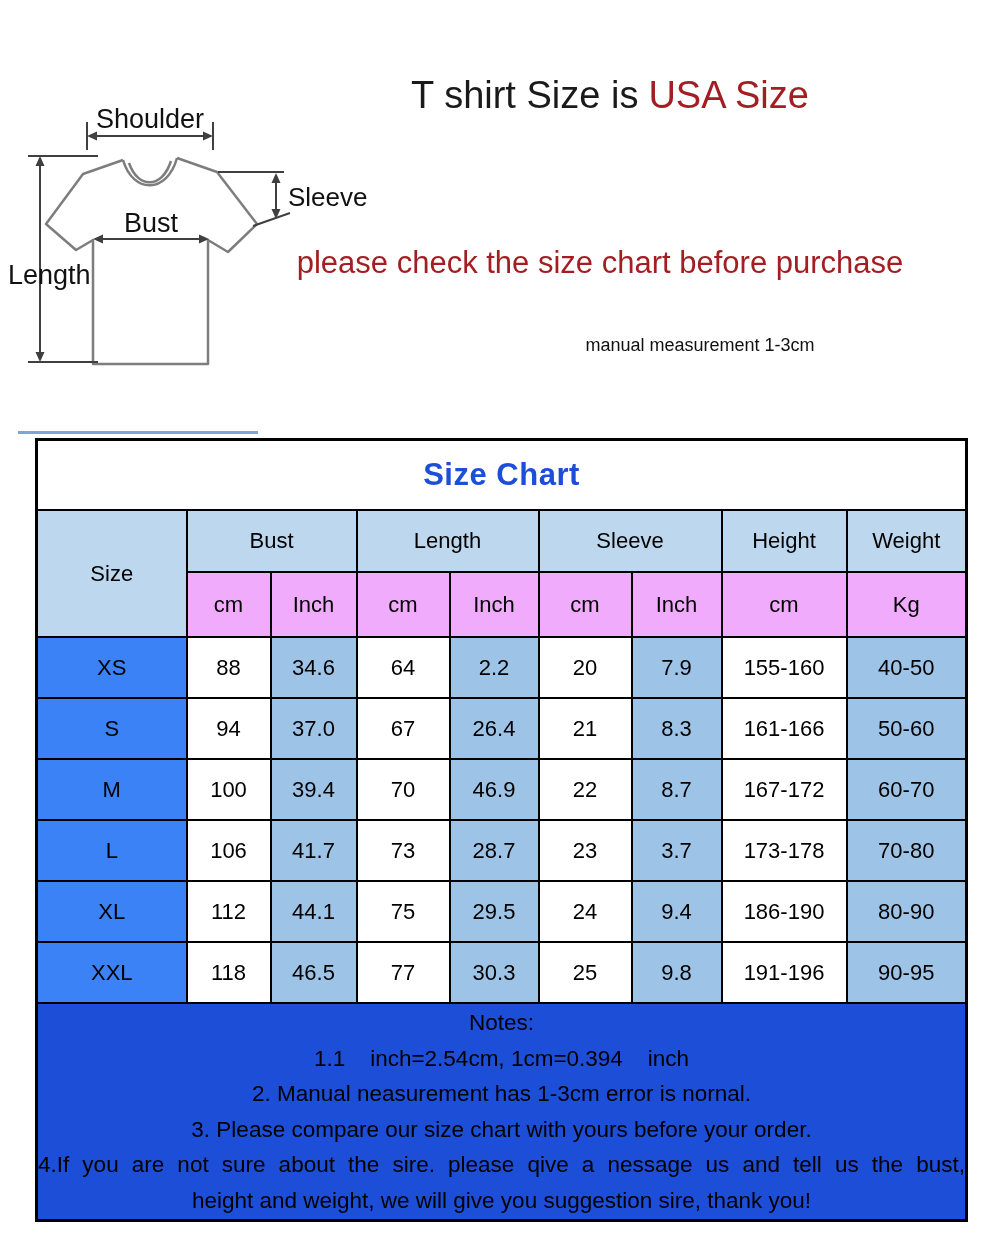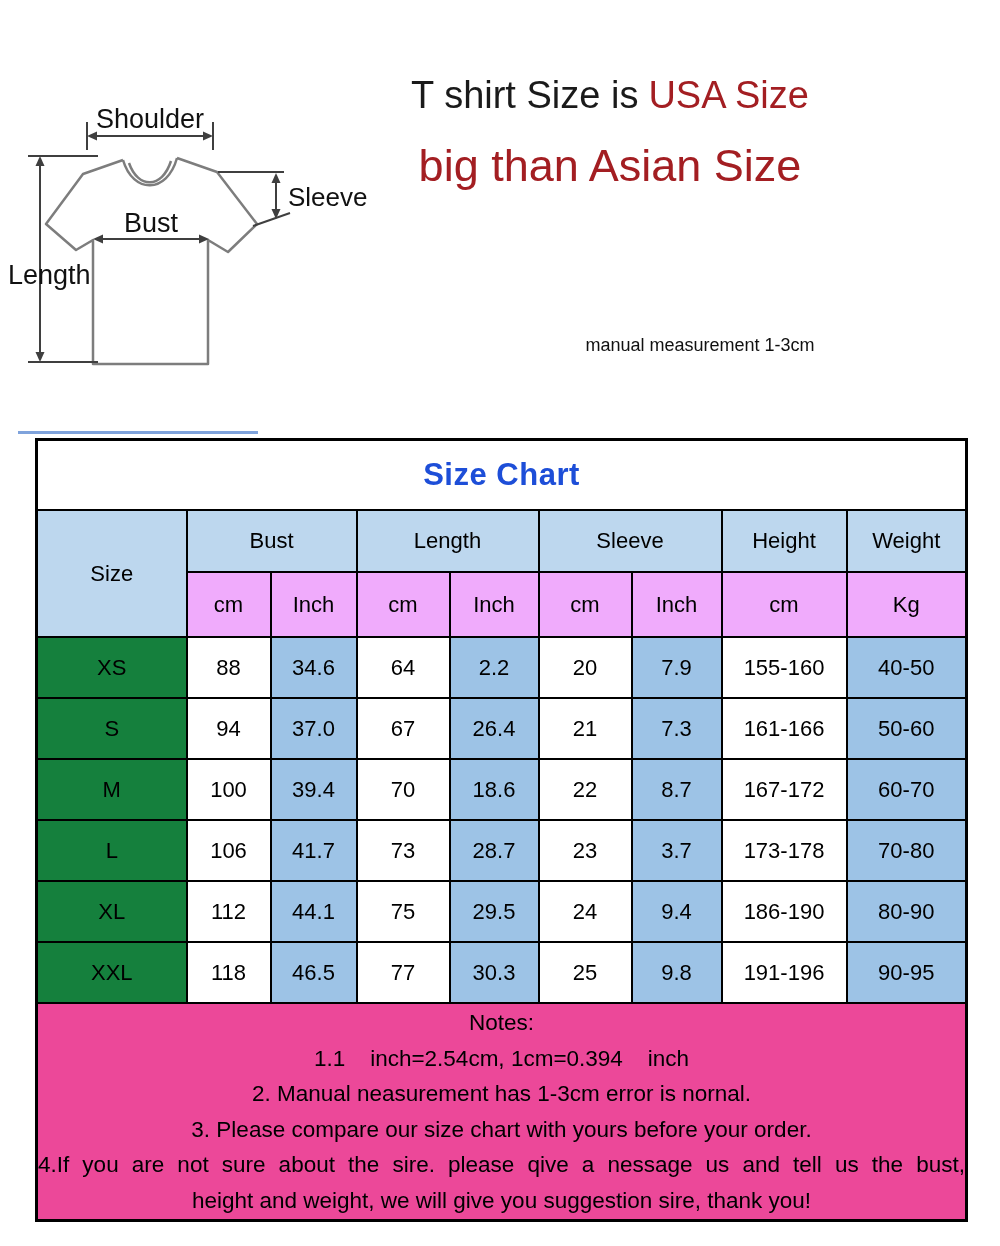--- a/index.html
+++ b/index.html
@@ -32,25 +32,25 @@
   table.size-chart td{
     border:2px solid #000;text-align:center;vertical-align:middle;
     font-size:22px;color:#000;padding:0;overflow:hidden;
   }
   .row-title td{height:68px;background:#ffffff;}
   .chart-title{color:#1d4ed8;font-weight:bold;font-size:31px;letter-spacing:0.5px;}
   .row-group td{height:60px;background:#bdd7ee;}
   .row-sub td{height:63px;background:#f0abfc;}
   td.c-sizehead{background:#bdd7ee;}
   .row-data td{height:59px;}
-  td.col-size{background:#15803d;}
+  td.col-size{background:#3b82f6;}
   td.col-white{background:#ffffff;}
   td.col-blue{background:#9dc3e6;}
   .row-notes td{
-    background:#ec4899;text-align:left;vertical-align:top;
+    background:#1d4ed8;text-align:left;vertical-align:top;
     padding:13px 13px 0 13px;height:215px;
   }
   .note-line{font-size:22.5px;line-height:35.5px;white-space:pre-wrap;}
   .note-justify{text-align:justify;text-align-last:justify;}
 </style>
 </head>
 <body>
 
 <div class="canvas">
 
@@ -92,21 +92,21 @@
       <line x1="276" y1="136" x2="276" y2="168"></line>
       <polygon points="276,129 271.5,139 280.5,139"></polygon>
       <polygon points="276,175 271.5,165 280.5,165"></polygon>
     </g>
     <text class="dia-label small" x="288" y="162">Sleeve</text>
   </svg>
 
   <div class="hl hl1">
     <span class="black">T shirt Size is</span><span class="red">USA Size</span>
   </div>
-  <div class="hl hl2">big than Asian Size</div>
+  <div class="hl hl3">please check the size chart before purchase</div>
   <div class="hl hl4">manual measurement 1-3cm</div>
 
   <div class="blue-line"></div>
 
   <table class="size-chart">
     <colgroup>
       <col style="width:150px">
         <col style="width:84px">
         <col style="width:86px">
       <col style="width:93px">
@@ -152,30 +152,30 @@
         <td class="col-white">155-160</td>
         <td class="col-blue">40-50</td>
       </tr>
       <tr class="row-data">
         <td class="col-size">S</td>
         <td class="col-white">94</td>
         <td class="col-blue">37.0</td>
         <td class="col-white">67</td>
         <td class="col-blue">26.4</td>
         <td class="col-white">21</td>
-        <td class="col-blue">7.3</td>
+        <td class="col-blue">8.3</td>
         <td class="col-white">161-166</td>
         <td class="col-blue">50-60</td>
       </tr>
       <tr class="row-data">
         <td class="col-size">M</td>
         <td class="col-white">100</td>
         <td class="col-blue">39.4</td>
         <td class="col-white">70</td>
-        <td class="col-blue">18.6</td>
+        <td class="col-blue">46.9</td>
         <td class="col-white">22</td>
         <td class="col-blue">8.7</td>
         <td class="col-white">167-172</td>
         <td class="col-blue">60-70</td>
       </tr>
       <tr class="row-data">
         <td class="col-size">L</td>
         <td class="col-white">106</td>
         <td class="col-blue">41.7</td>
         <td class="col-white">73</td>

